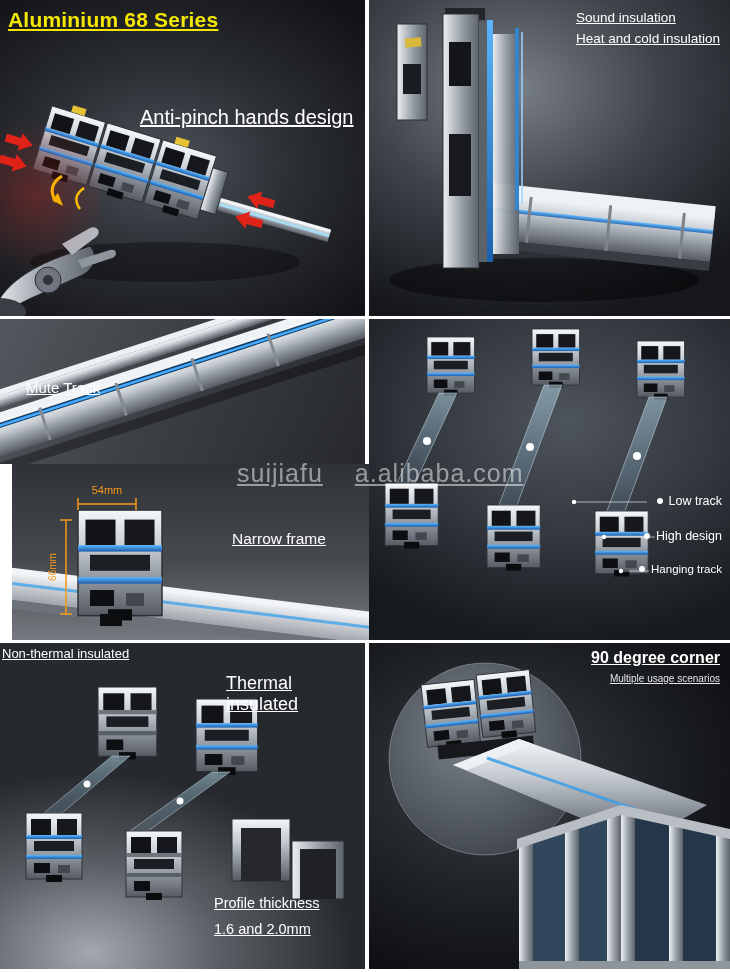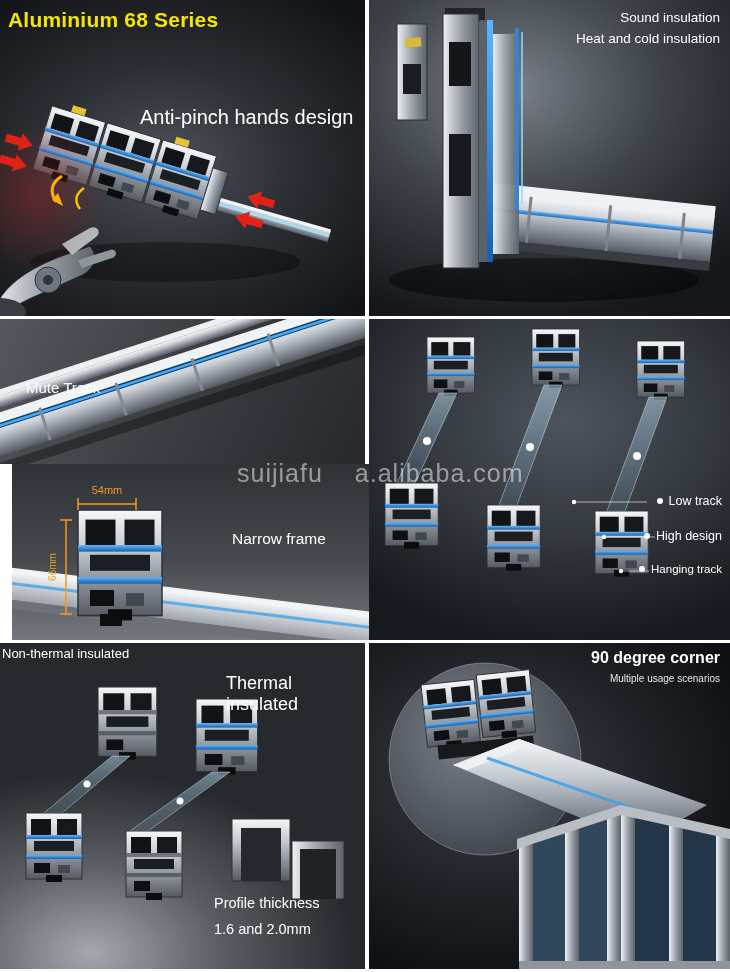--- a/index.html
+++ b/index.html
@@ -15,21 +15,21 @@
   #panel-mute-track{left:0;top:319px;width:365px;height:145px;
     background:linear-gradient(115deg, #54585e 0%, #3a3d42 50%, #26282c 100%);}
   #panel-narrow-frame{left:0;top:464px;width:365px;height:176px;
     background:linear-gradient(180deg, #2f3236 0%, #46494e 55%, #75797f 100%);margin-left:12px;}
   #panel-tracks{left:369px;top:319px;width:361px;height:321px;
     background:radial-gradient(ellipse 80% 70% at 55% 32%, #4e545d 0%, #33373e 52%, #16191d 100%);}
   #panel-thermal{left:0;top:643px;width:365px;height:326px;
     background:radial-gradient(ellipse 85% 65% at 25% 95%, #a4a8ae 0%, #5a5e64 42%, #26292d 85%);}
   #panel-corner{left:369px;top:643px;width:361px;height:326px;
     background:radial-gradient(ellipse 75% 65% at 35% 40%, #3a3e45 0%, #1d2024 62%, #0f1013 100%);}
-  .overlay{position:absolute;z-index:5;}
+  .overlay{position:absolute;z-index:5;text-decoration:underline;}
   .title{color:#f3e600;font-weight:bold;font-size:21px;line-height:1.32;letter-spacing:.2px;}
   .lbl{color:#ffffff;}
   .track-row{position:absolute;right:8px;display:flex;align-items:center;gap:6px;
     color:#ffffff;font-size:12.5px;z-index:6;}
   .track-row .dot{width:6px;height:6px;border-radius:50%;background:#ffffff;flex:0 0 auto;}
   .watermark{display:flex;gap:32px;font-size:25px;font-weight:500;letter-spacing:1px;
     color:rgba(255,255,255,0.5);z-index:40;pointer-events:none;}
   svg{display:block;}
   text{font-family:"Liberation Sans",sans-serif;}
 </style>
@@ -154,21 +154,21 @@
         <rect width="36" height="254" fill="url(#gMetalV)" stroke="#2c3036"></rect>
         <rect x="6" y="28" width="22" height="44" fill="#14161a"></rect>
         <rect x="6" y="120" width="22" height="62" fill="#17191e"></rect>
         <rect x="36" y="8" width="8" height="240" fill="#5c626a"></rect>
         <rect x="44" y="6" width="6" height="242" fill="url(#gBlue)"></rect>
         <rect x="50" y="20" width="26" height="220" fill="url(#gMetalV)" opacity="0.95"></rect>
       </g>
       <rect x="146" y="28" width="4" height="182" fill="#2f87d8" opacity="0.9"></rect>
       <rect x="152" y="32" width="2" height="172" fill="#9fd4ff" opacity="0.75"></rect>
     </svg>
-    <div class="overlay lbl" style="right:10px;top:8px;text-align:right;font-size:13.5px;line-height:1.55;">
+    <div class="overlay lbl" style="right:10px;top:8px;font-size:13.5px;line-height:1.55;">
       <div>Sound insulation</div>
       <div>Heat and cold insulation</div>
     </div>
   </div>
 
   <div class="panel" id="panel-mute-track">
     <svg width="365" height="145">
       <g transform="rotate(-18 182 72)">
         <rect x="-20" y="84" width="410" height="10" fill="rgba(0,0,0,0.35)"></rect>
         <rect x="-20" y="14" width="410" height="6" fill="#eef1f4"></rect>

